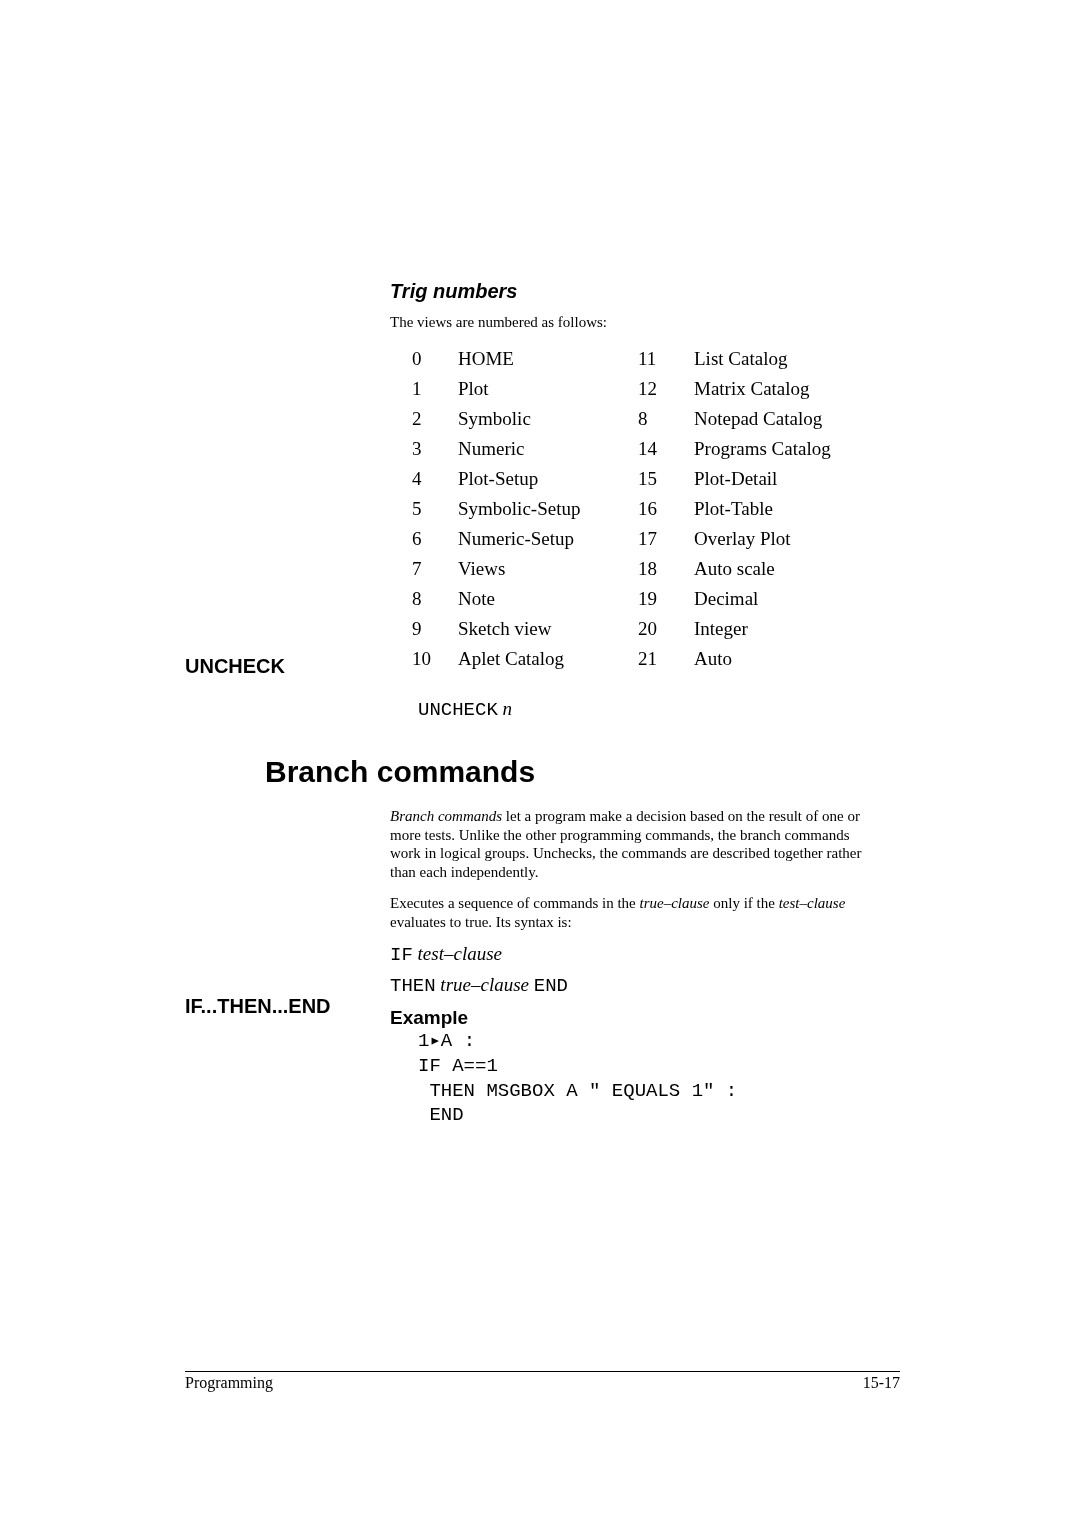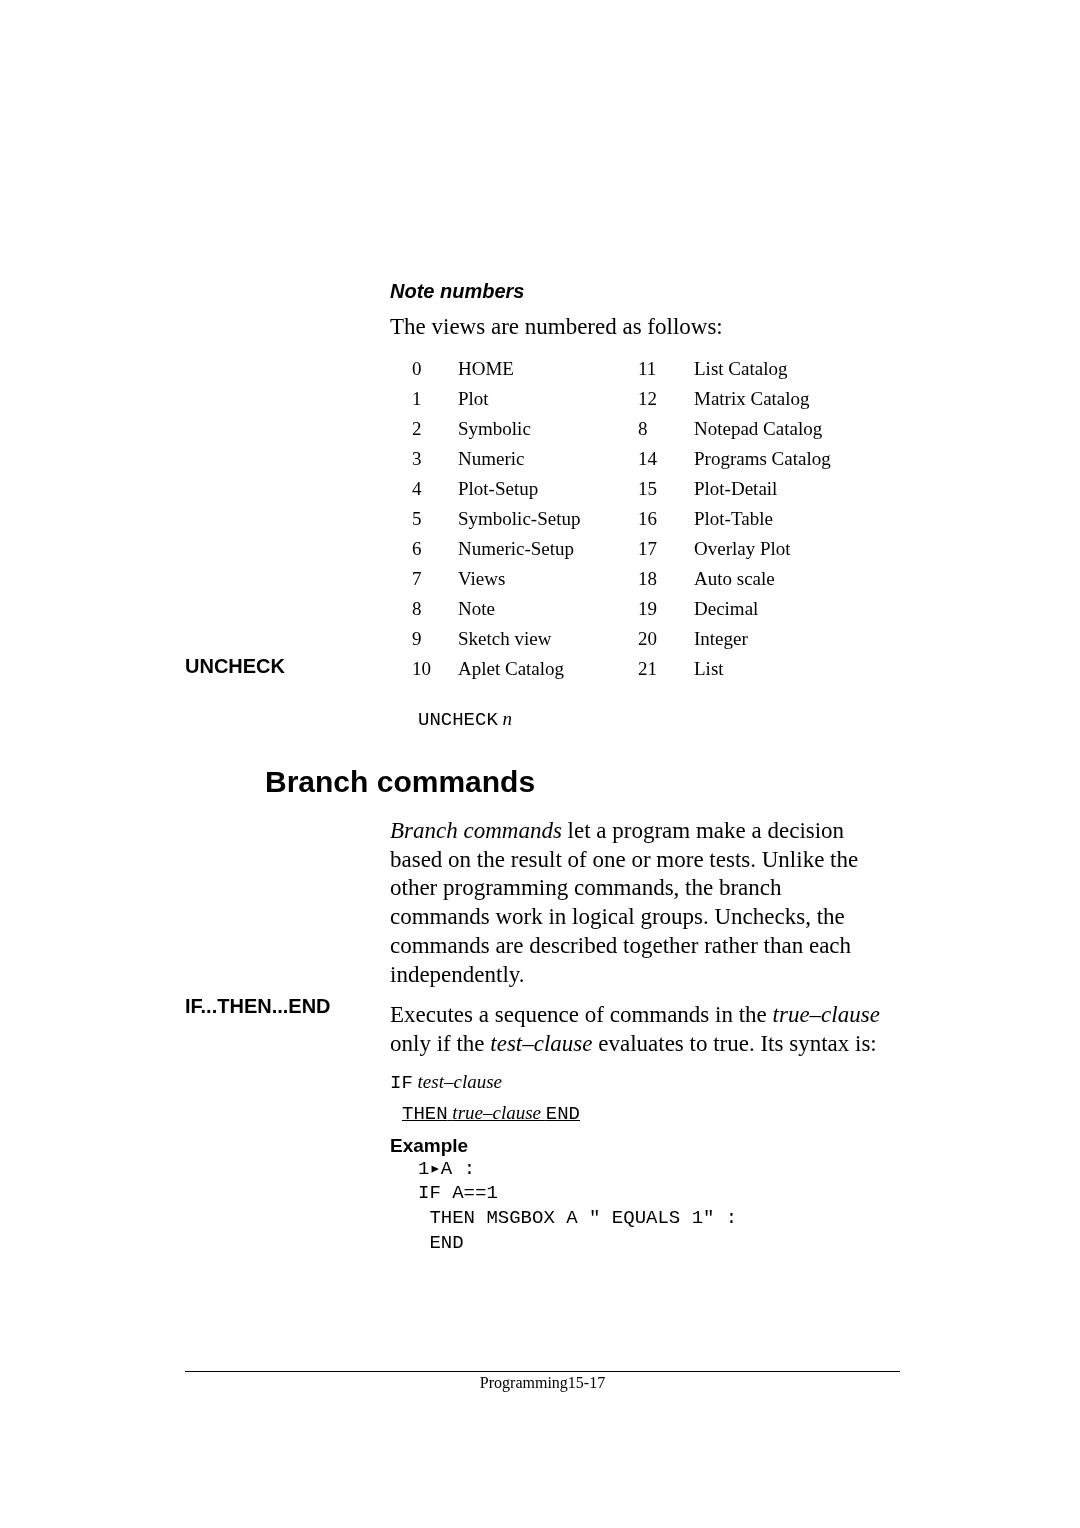--- a/index.html
+++ b/index.html
@@ -27,21 +27,21 @@
     font-size: 20px;
   }
   .sub-heading {
     font-family: Helvetica, Arial, sans-serif;
     font-weight: bold;
     font-style: italic;
     font-size: 20px;
     margin-bottom: 10px;
   }
   .body-text {
-    font-size: 23px;
+    font-size: 15px;
     line-height: 1.25;
     margin-bottom: 12px;
   }
   table.view-table {
     margin-left: 22px;
     border-collapse: collapse;
     margin-top: 6px;
     margin-bottom: 24px;
   }
   table.view-table td {
@@ -78,31 +78,31 @@
   }
   .footer {
     position: absolute;
     left: 185px;
     right: 180px;
     bottom: 136px;
     border-top: 1px solid #000;
     padding-top: 2px;
     font-size: 16px;
     display: flex;
-    justify-content: center;
+    justify-content: space-between;
   }
   .italic { font-style: italic; }
 </style>
 </head>
 <body>
 
 <div class="page">
 
   <div class="content">
-    <div class="sub-heading">Note numbers</div>
+    <div class="sub-heading">Trig numbers</div>
     <div class="body-text">The views are numbered as follows:</div>
 
     <table class="view-table">
       <tbody id="vt-body">
           <tr>
             <td class="num">0</td>
             <td class="name1">HOME</td>
             <td class="num2">11</td>
             <td class="name2">List Catalog</td>
           </tr>
@@ -157,21 +157,21 @@
           <tr>
             <td class="num">9</td>
             <td class="name1">Sketch view</td>
             <td class="num2">20</td>
             <td class="name2">Integer</td>
           </tr>
           <tr>
             <td class="num">10</td>
             <td class="name1">Aplet Catalog</td>
             <td class="num2">21</td>
-            <td class="name2">List</td>
+            <td class="name2">Auto</td>
           </tr>
         </tbody>
     </table>
   </div>
 
   <div class="left-label" style="top:655px;">UNCHECK</div>
   <div class="content" style="position:relative;">
     <div class="syntax-line">
       <span class="mono">UNCHECK</span>
       <span> </span><span class="italic">n</span>
@@ -189,21 +189,21 @@
   <div class="left-label" style="top:995px;">IF...THEN...END</div>
   <div class="content">
     <div class="body-text">
       <span>Executes a sequence of commands in the </span><span class="italic">true–clause</span><span> only if the </span><span class="italic">test–clause</span><span> evaluates to true. Its syntax is:</span>
     </div>
 
     <div class="syntax-line" style="margin-left:0;">
       <span class="mono">IF</span>
       <span> </span><span class="italic">test–clause</span>
     </div>
-    <div class="syntax-line" style="margin-left:12px;text-decoration:underline;">
+    <div class="syntax-line" style="margin-left:0;">
       <span class="mono">THEN</span>
       <span> </span><span class="italic">true–clause</span>
       <span> </span><span class="mono">END</span>
     </div>
 
     <div class="example-heading">Example</div>
     <div class="code-block">1▸A :
 IF A==1
  THEN MSGBOX A " EQUALS 1" :
  END</div>

